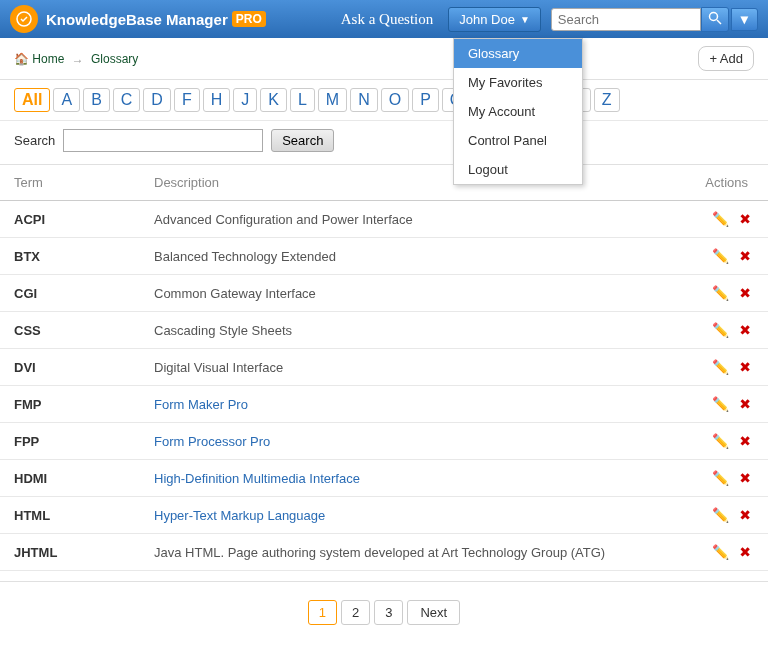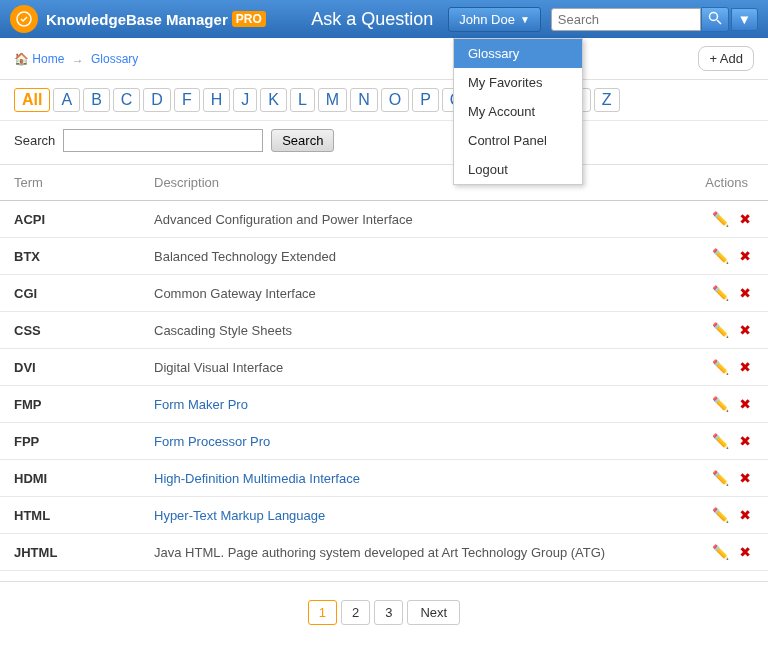--- a/index.html
+++ b/index.html
@@ -38,22 +38,23 @@
       font-size: 12px;
       font-weight: bold;
       padding: 1px 4px;
       border-radius: 3px;
       margin-left: 4px;
       vertical-align: super;
     }
     .header-ask {
       color: #fff;
       text-decoration: none;
-      font-size: 18px;
+      font-size: 15px;
       margin-right: 15px;
+      font-family: Liberation Serif, serif;
     }
     .user-menu-btn {
       background: linear-gradient(to bottom, #5ba3e8, #3478c5);
       border: 1px solid #2060a0;
       color: #fff;
       padding: 4px 10px;
       border-radius: 3px;
       cursor: pointer;
       font-size: 13px;
       display: flex;
@@ -115,21 +116,21 @@
 
     
     .breadcrumb-bar {
       padding: 8px 14px;
       display: flex;
       align-items: center;
       justify-content: space-between;
       border-bottom: 1px solid #e0e0e0;
     }
     .breadcrumb { font-size: 12px; color: #555; }
-    .breadcrumb a { color: #3b82f6; text-decoration: none; }
+    .breadcrumb a { color: #14532d; text-decoration: none; }
     .breadcrumb .sep { margin: 0 4px; color: #999; }
     .add-btn {
       background: none;
       border: 1px solid #ccc;
       padding: 4px 10px;
       cursor: pointer;
       font-size: 13px;
       color: #333;
       border-radius: 8px;
       display: flex;

